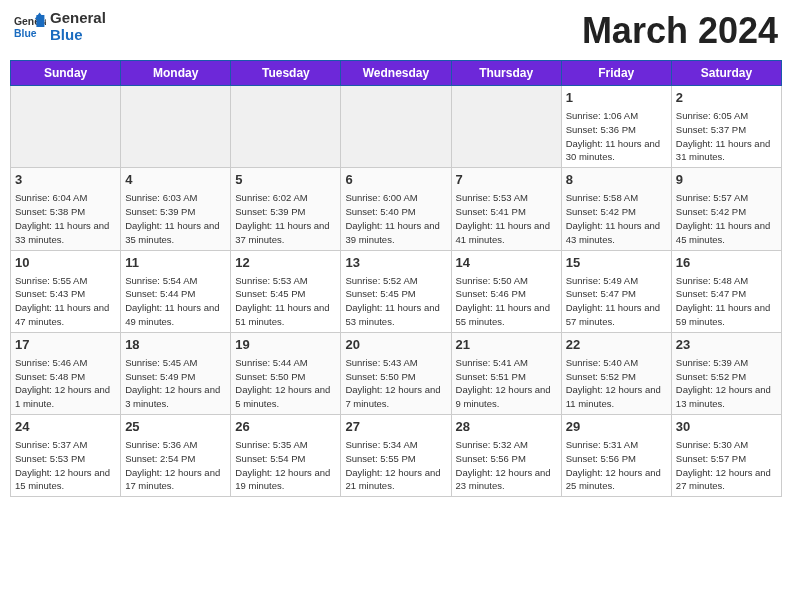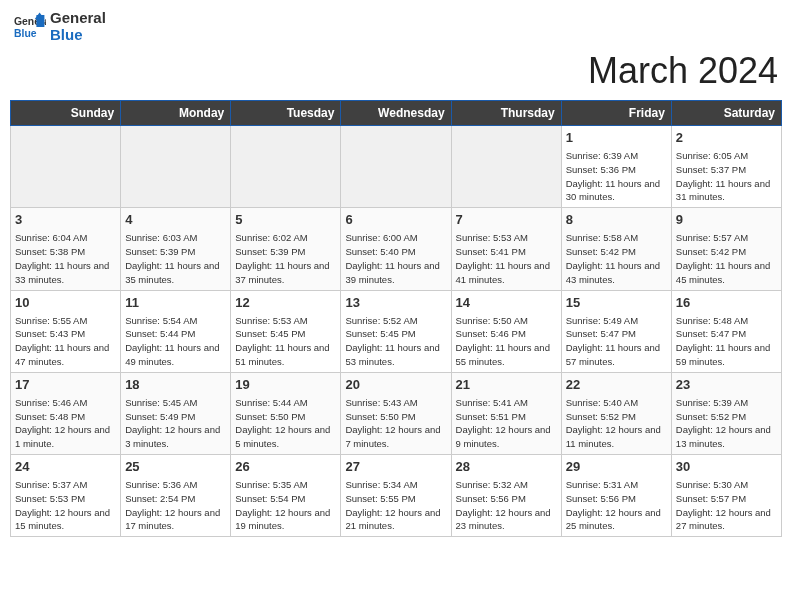--- a/index.html
+++ b/index.html
@@ -24,37 +24,36 @@
     }
     .logo-icon {
       width: 32px;
       height: 32px;
     }
     .title-block {
       text-align: right;
     }
     .month-title {
       font-size: 36px;
-      font-weight: normal;
+      font-weight: bold;
       color: #222;
-      margin-top: 40px;
     }
     .subtitle {
       font-size: 16px;
       color: #444;
     }
     table {
       width: 100%;
       border-collapse: collapse;
       font-size: 10.5px;
     }
     thead th {
-      background-color: #404040;
+      background-color: #6d28d9;
       color: #fff;
-      text-align: right;
+      text-align: center;
       padding: 5px 6px;
       font-size: 12px;
       font-weight: bold;
       border: 1px solid #1a5aaa;
     }
     td {
       border: 1px solid #ccc;
       vertical-align: top;
       padding: 3px 4px;
       height: 74px;
@@ -116,21 +115,21 @@
   </thead>
   <tbody id="calendar-body">
   <tr>
         <td class="empty"></td>
         <td class="empty"></td>
         <td class="empty"></td>
         <td class="empty"></td>
         <td class="empty"></td>
         <td>
           <span class="day-num">1</span>
-          <div class="day-info">Sunrise: 6:39 AM
+          <div class="day-info">Sunrise: 1:06 AM
 Sunset: 5:36 PM
 Daylight: 11 hours
 and 30 minutes.</div>
         </td>
         <td>
           <span class="day-num">2</span>
           <div class="day-info">Sunrise: 6:05 AM
 Sunset: 5:37 PM
 Daylight: 11 hours
 and 31 minutes.</div>

